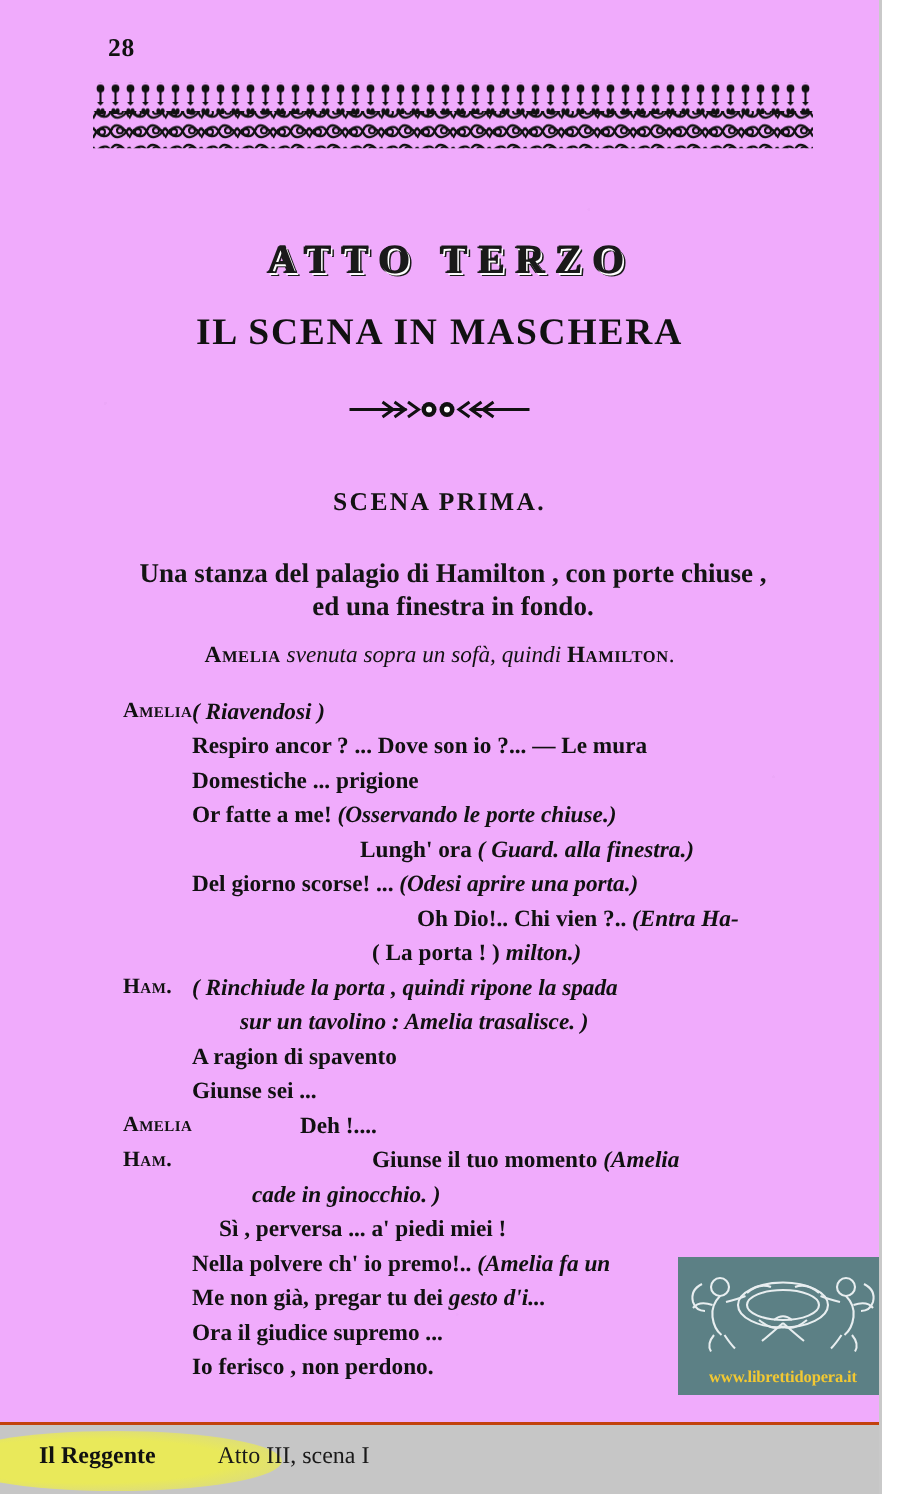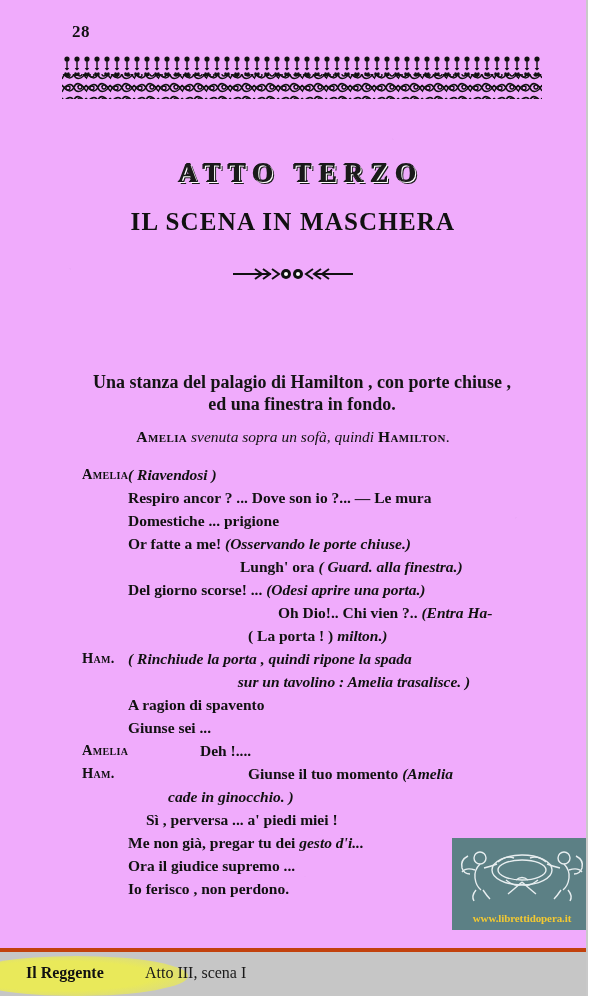--- a/index.html
+++ b/index.html
@@ -159,21 +159,21 @@
     font-weight: bold;
     font-size: 14.5px;
     letter-spacing: .3px;
   }
   .verse {
     display: block;
     font-weight: bold;
   }
   .verse .it { font-weight: bold; }
   .ind-1  { padding-left: 46px; }
-  .ind-2  { padding-left: 78px; text-align: center; }
+  .ind-2  { padding-left: 78px; }
   .ind-c  { padding-left: 158px; }
   .ind-d  { padding-left: 196px; }
   .ind-e  { padding-left: 118px; }
   .ind-f  { padding-left: 86px; }
   .ind-g  { padding-left: 166px; }
   .ind-h  { padding-left: 64px; }
 
   
   .watermark {
     position: absolute;
@@ -204,21 +204,21 @@
   }
 
   
   .footer {
     position: absolute;
     left: 0;
     bottom: 0;
     width: 604px;
     height: 48px;
     background: #c6c6c6;
-    border-top: 4px solid #c2410c;
+    border-top: 2px solid #c2410c;
     box-sizing: border-box;
   }
   .footer-ellipse {
     position: absolute;
     left: -34px;
     top: 4px;
     width: 222px;
     height: 40px;
     border-radius: 50%;
     background: radial-gradient(ellipse at 42% 50%, #e9e95a 0%, #e9e95a 52%, #dede78 74%, rgba(198,198,198,0) 100%);
@@ -287,20 +287,21 @@
       <circle cx="55" cy="7" r="2" fill="#fff"></circle>
       <circle cx="67" cy="7" r="5" fill="#111"></circle>
       <circle cx="67" cy="7" r="2" fill="#fff"></circle>
       <path d="M82 2 L75 7 L82 12" stroke="#111" stroke-width="2" fill="none"></path>
       <path d="M90 2 L83 7 L90 12" stroke="#111" stroke-width="2" fill="none"></path>
       <path d="M98 2 L91 7 L98 12" stroke="#111" stroke-width="2" fill="none"></path>
       <path d="M84 7 L122 7" stroke="#111" stroke-width="2"></path>
     </svg>
   </div>
 
+  <div class="scene-title">SCENA PRIMA.</div>
 
   <div class="setting">
     <div>Una stanza del palagio di Hamilton , con porte chiuse ,</div>
     <div>ed una finestra in fondo.</div>
   </div>
 
   <div class="cast-line">
     <span class="sc">Amelia</span><span class="it"> svenuta sopra un sofà, quindi </span><span class="sc">Hamilton</span><span>.</span>
   </div>
 
@@ -349,20 +350,23 @@
       </div>
       <div class="vline">
         <span class="speaker">Ham.</span>
         <span class="verse ind-g"><span>Giunse il tuo momento  </span><span class="it">(Amelia</span></span>
       </div>
       <div class="vline">
         <span class="verse ind-f"><span class="it">cade in ginocchio. )</span></span>
       </div>
       <div class="vline">
         <span class="verse ind-h"><span>Sì , perversa ... a' piedi miei !</span></span>
+      </div>
+      <div class="vline">
+        <span class="verse ind-1"><span>Nella polvere ch' io premo!.. </span><span class="it">(Amelia fa un</span></span>
       </div>
       <div class="vline">
         <span class="verse ind-1"><span>Me non già, pregar tu dei    </span><span class="it">gesto d'i...</span></span>
       </div>
       <div class="vline">
         <span class="verse ind-1"><span>Ora il giudice supremo ...</span></span>
       </div>
       <div class="vline">
         <span class="verse ind-1"><span>Io ferisco , non perdono.</span></span>
       </div>

